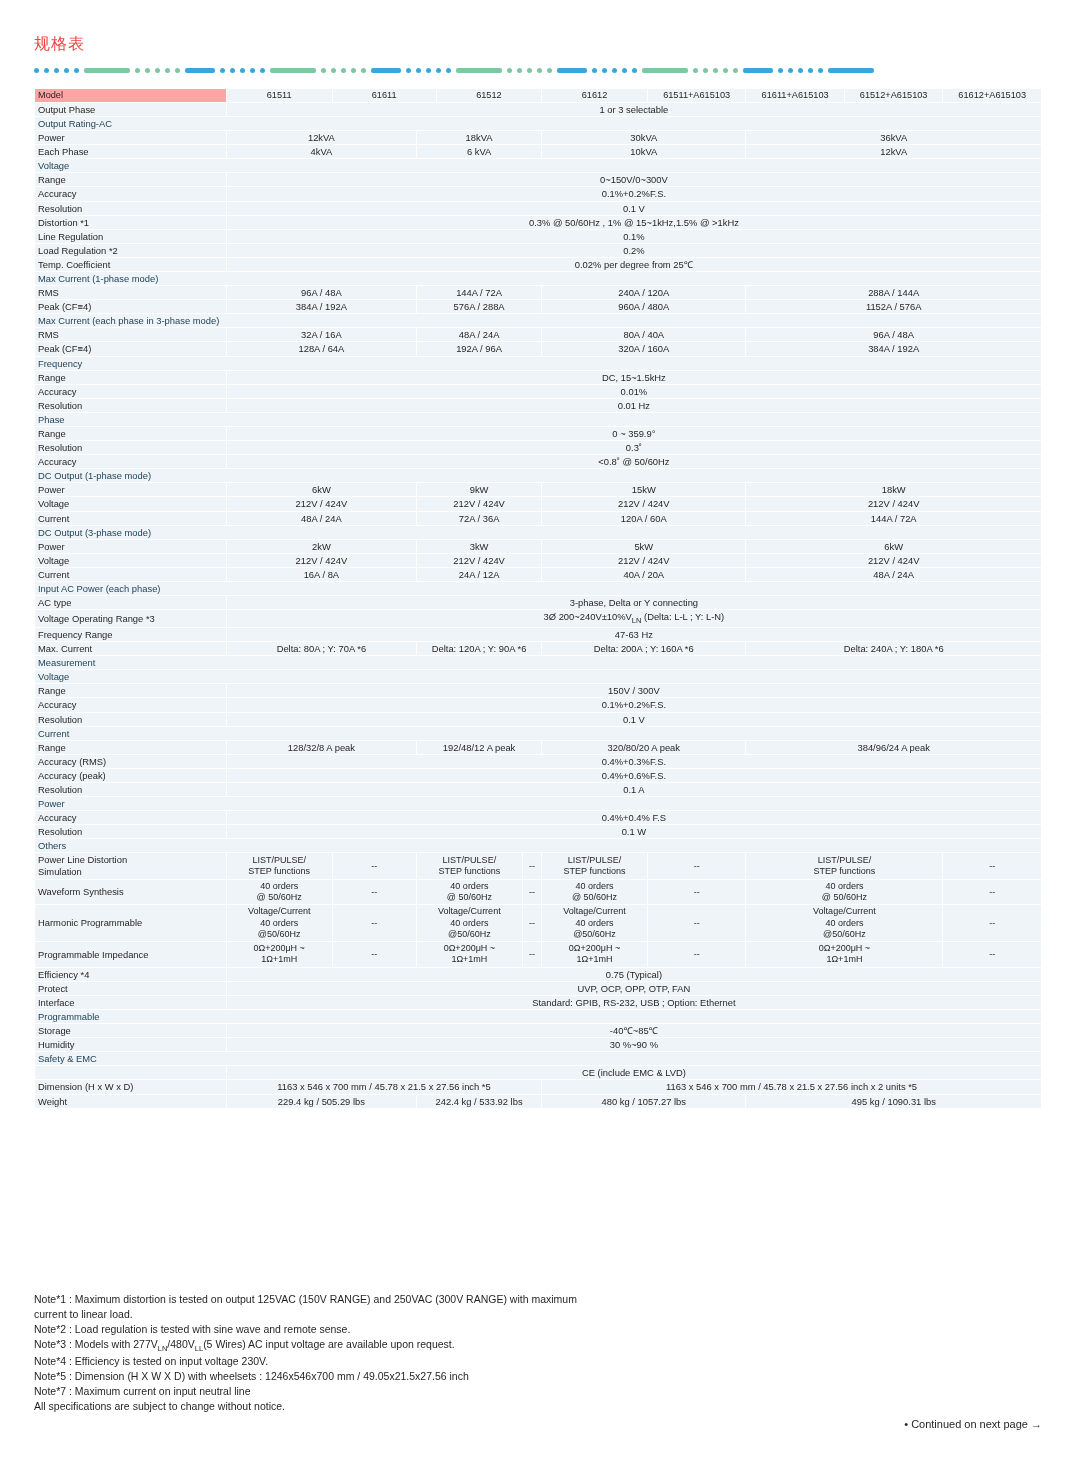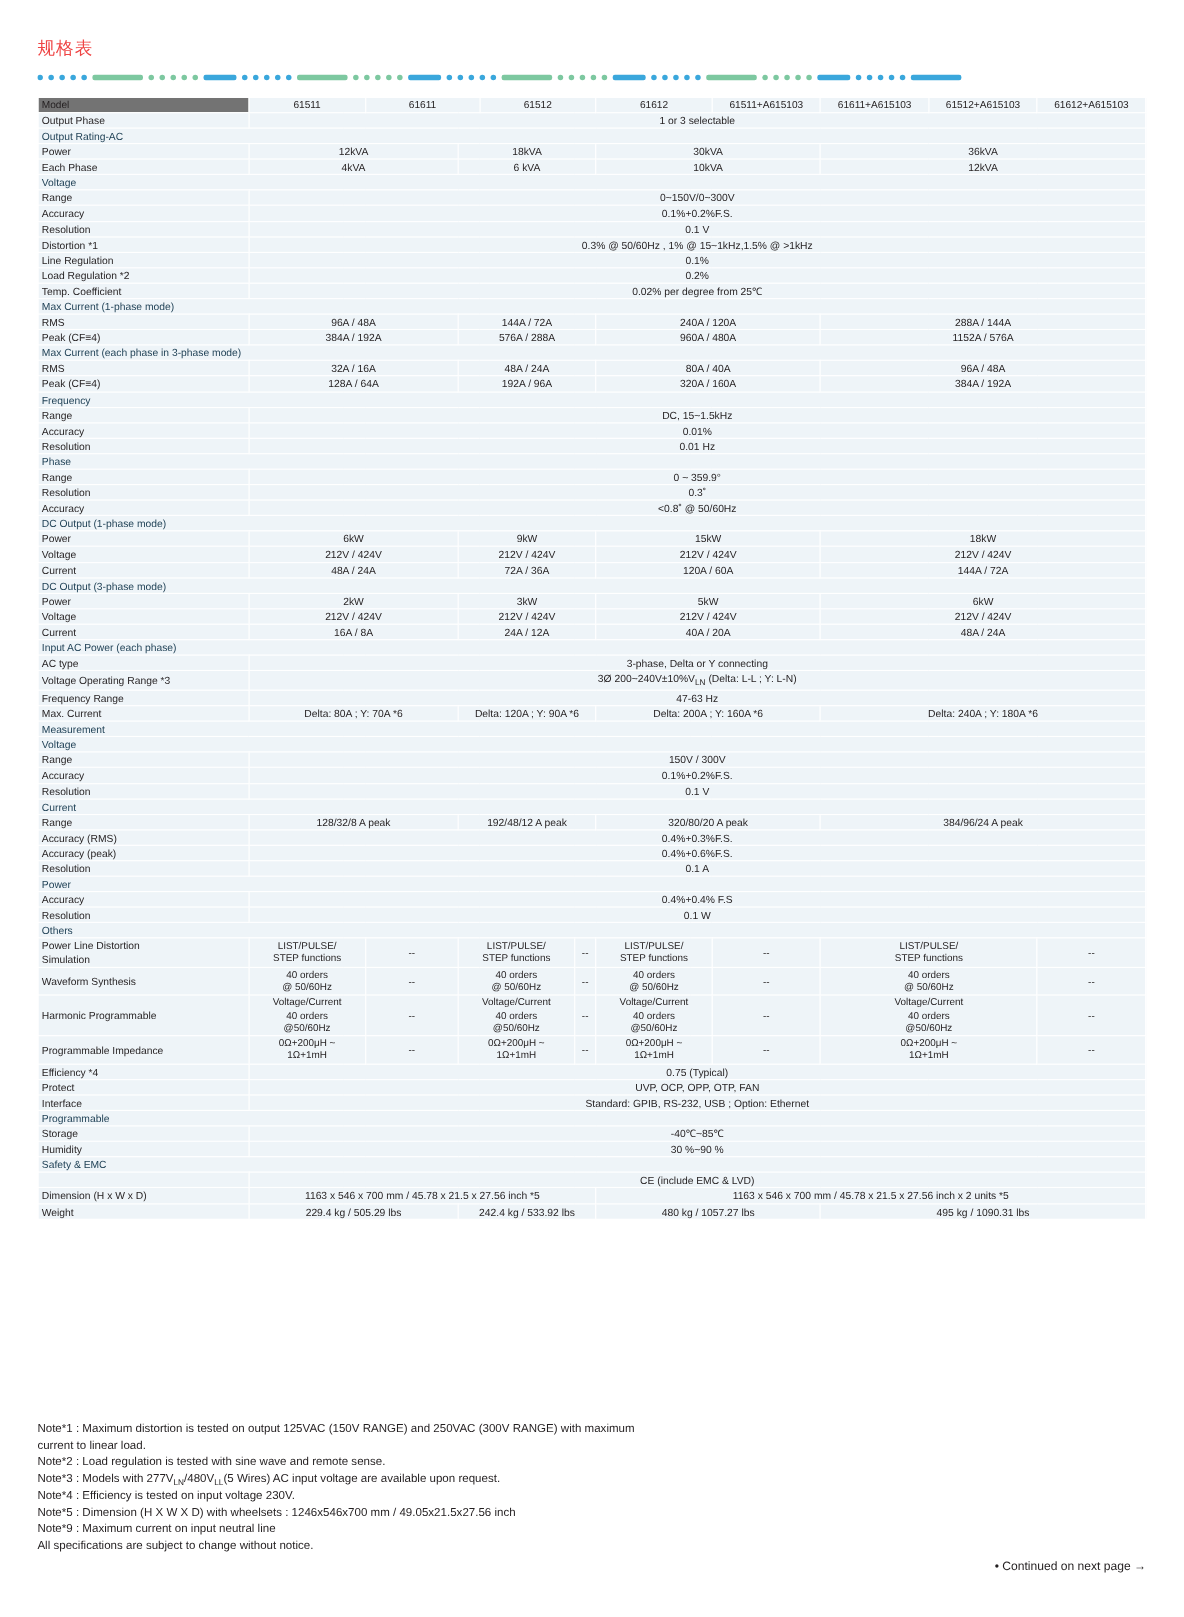--- a/index.html
+++ b/index.html
@@ -42,21 +42,21 @@
     font-size:9.4px;
     padding:2px 5px;
   }
   td.lbl{
     background:#dfeaf1;
     padding-left:5px;
     white-space:nowrap;
   }
   td.val{ text-align:center; background:#eef4f8; }
   .modelhdr td{ background:#cfe3ee; text-align:center; font-size:9.2px; padding:2px 3px;}
-  .modelhdr td.lbl{ background:#737373; text-align:left;}
+  .modelhdr td.lbl{ background:#fca5a5; text-align:left;}
 
   .notes{
     position:absolute;left:34px;top:1292px;width:1000px;
     font-size:10.5px;line-height:1.42;color:#231f20;
   }
   .notes div{margin:0;}
   .sub{font-size:7.5px;vertical-align:sub;text-align:right;}
   .cont{
     position:absolute;right:34px;top:1418px;
     font-size:11px;color:#231f20;
@@ -487,18 +487,18 @@
       </tbody>
   </table>
 
   <div class="notes">
       <div>Note*1 : Maximum distortion is tested on output 125VAC (150V RANGE) and 250VAC (300V RANGE) with maximum</div>
       <div>current to linear load.</div>
       <div>Note*2 : Load regulation is tested with sine wave and remote sense.</div>
       <div>Note*3 : Models with 277V<span class="sub">LN</span>/480V<span class="sub">LL</span>(5 Wires) AC input voltage are available upon request.</div>
       <div>Note*4 : Efficiency is tested on input voltage 230V.</div>
       <div>Note*5 : Dimension (H X W X D) with wheelsets : 1246x546x700 mm / 49.05x21.5x27.56 inch</div>
-      <div>Note*9 : Maximum current on input neutral line</div>
+      <div>Note*7 : Maximum current on input neutral line</div>
       <div>All specifications are subject to change without notice.</div>
     </div>
 
   <div class="cont">• Continued on next page →</div>
 </div>
 
 </body></html>

